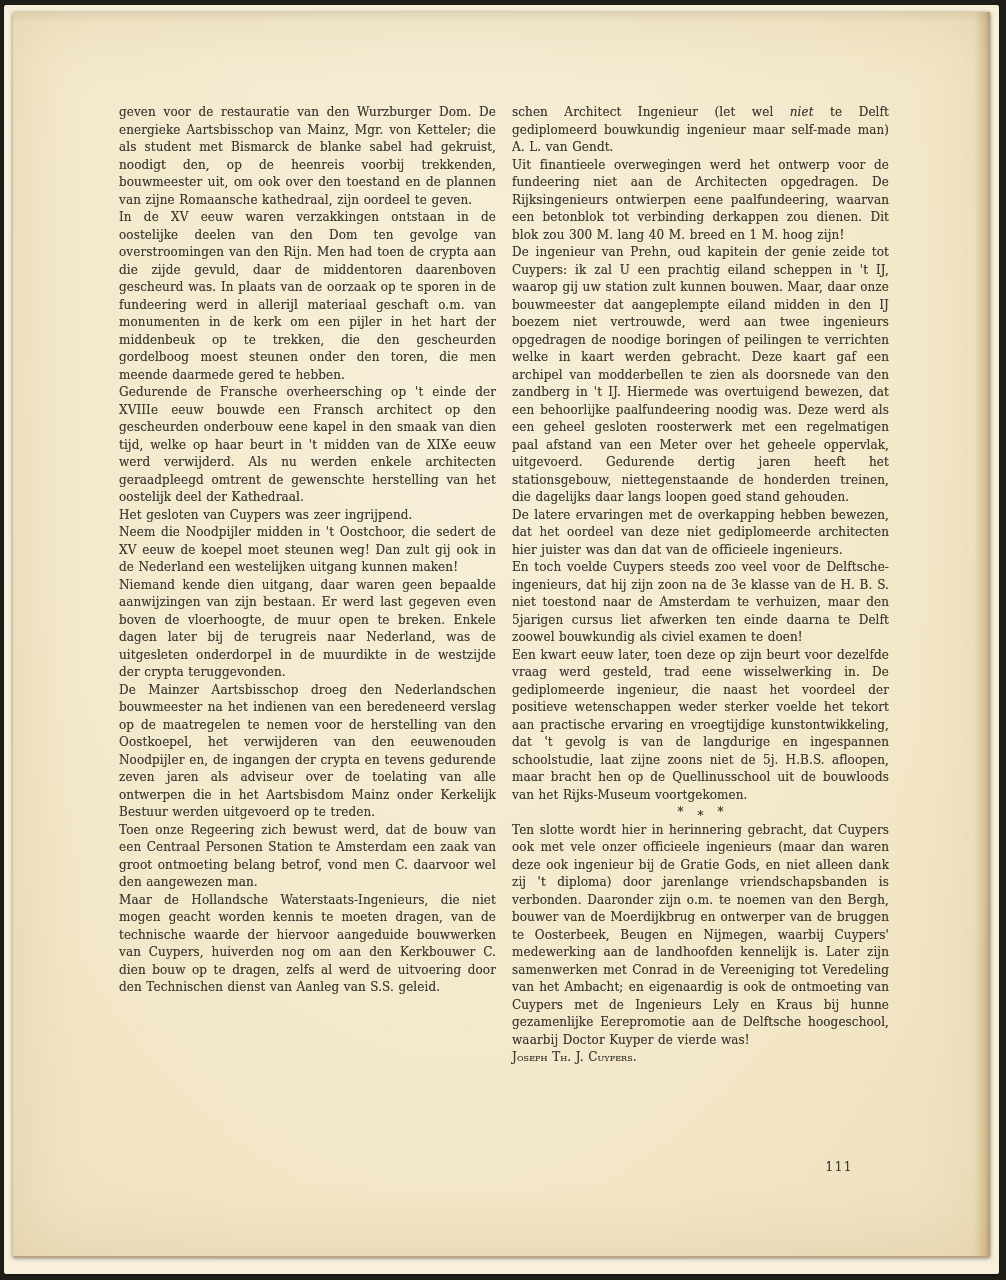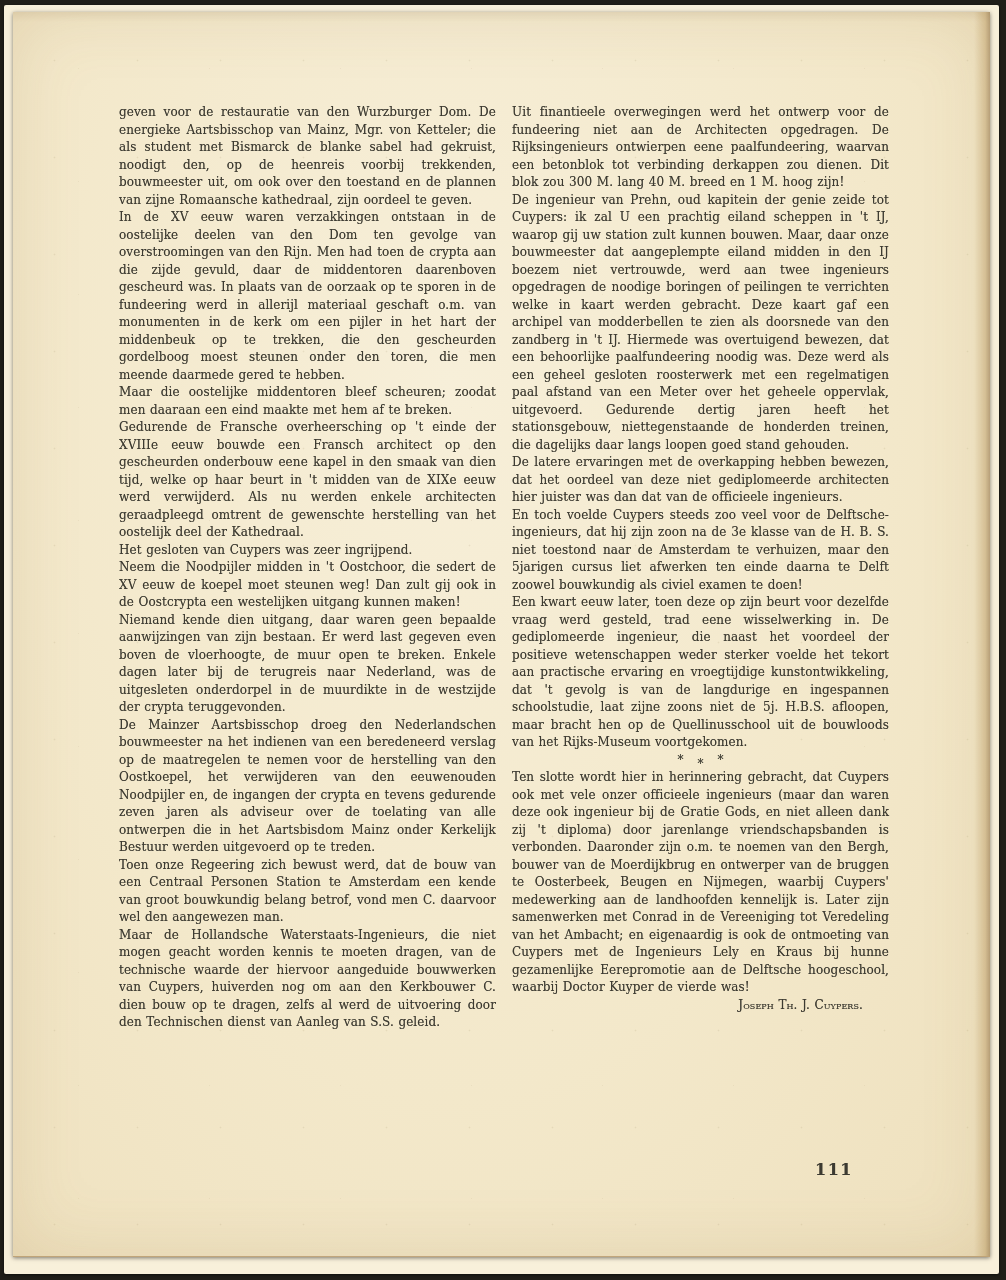--- a/index.html
+++ b/index.html
@@ -50,49 +50,49 @@
     text-align:justify;
     text-shadow:0 0 0.3px rgba(60,58,49,0.55);
   }
   .col{width:377px;}
   .col p{margin:0;word-spacing:0.05em;letter-spacing:0.1px;hyphens:auto;}
   .col em{font-style:italic;}
   .divider{text-align:center;line-height:17.5px;}
   .divider .ast{display:inline-block;margin:0 7px;}
   .divider .ast:nth-child(2){transform:translateY(4px);}
   .signature{
-    text-align:right;padding-right:26px;margin:0;
+    padding-right:26px;margin:0;
     font-variant:small-caps;letter-spacing:0.09em;
   }
   .page-number{
     position:absolute;right:137px;top:1148px;
-    font-size:16px;font-weight:bold;letter-spacing:1.5px;color:var(--ink);
+    font-size:12px;font-weight:normal;letter-spacing:1.5px;color:var(--ink);
     text-shadow:0 0 0.3px rgba(60,58,49,0.55);
   }
 </style>
 </head>
 <body>
 
 <div class="under-sheet"></div>
 
 <div class="page">
   <div class="content">
     <div class="col">
         <p>geven voor de restauratie van den Wurzburger Dom. De energieke Aartsbisschop van Mainz, Mgr. von Ketteler; die als student met Bismarck de blanke sabel had gekruist, noodigt den, op de heenreis voorbij trekkenden, bouwmeester uit, om ook over den toestand en de plannen van zijne Romaansche kathedraal, zijn oordeel te geven.</p>
         <p>In de XV eeuw waren verzakkingen ontstaan in de oostelijke deelen van den Dom ten gevolge van overstroomingen van den Rijn. Men had toen de crypta aan die zijde gevuld, daar de middentoren daarenboven gescheurd was. In plaats van de oorzaak op te sporen in de fundeering werd in allerijl materiaal geschaft o.m. van monumenten in de kerk om een pijler in het hart der middenbeuk op te trekken, die den gescheurden gordelboog moest steunen onder den toren, die men meende daarmede gered te hebben.</p>
-        <p>Maar die oostelijke middentoren bleef scheuren; zoodat men daaraan een eind maakte met hem af te breken.</p>
         <p>Gedurende de Fransche overheersching op 't einde der XVIIIe eeuw bouwde een Fransch architect op den gescheurden onderbouw eene kapel in den smaak van dien tijd, welke op haar beurt in 't midden van de XIXe eeuw werd verwijderd. Als nu werden enkele architecten geraadpleegd omtrent de gewenschte herstelling van het oostelijk deel der Kathedraal.</p>
         <p>Het gesloten van Cuypers was zeer ingrijpend.</p>
-        <p>Neem die Noodpijler midden in 't Oostchoor, die sedert de XV eeuw de koepel moet steunen weg! Dan zult gij ook in de Oostcrypta een westelijken uitgang kunnen maken!</p>
+        <p>Neem die Noodpijler midden in 't Oostchoor, die sedert de XV eeuw de koepel moet steunen weg! Dan zult gij ook in de Nederland een westelijken uitgang kunnen maken!</p>
         <p>Niemand kende dien uitgang, daar waren geen bepaalde aanwijzingen van zijn bestaan. Er werd last gegeven even boven de vloerhoogte, de muur open te breken. Enkele dagen later bij de terugreis naar Nederland, was de uitgesleten onderdorpel in de muurdikte in de westzijde der crypta teruggevonden.</p>
         <p>De Mainzer Aartsbisschop droeg den Nederlandschen bouwmeester na het indienen van een beredeneerd verslag op de maatregelen te nemen voor de herstelling van den Oostkoepel, het verwijderen van den eeuwenouden Noodpijler en, de ingangen der crypta en tevens gedurende zeven jaren als adviseur over de toelating van alle ontwerpen die in het Aartsbisdom Mainz onder Kerkelijk Bestuur werden uitgevoerd op te treden.</p>
-        <p>Toen onze Regeering zich bewust werd, dat de bouw van een Centraal Personen Station te Amsterdam een kende van groot bouwkundig belang betrof, vond men C. daarvoor wel den aangewezen man.</p>
+        <p>Toen onze Regeering zich bewust werd, dat de bouw van een Centraal Personen Station te Amsterdam een zaak van groot ontmoeting belang betrof, vond men C. daarvoor wel den aangewezen man.</p>
         <p>Maar de Hollandsche Waterstaats-Ingenieurs, die niet mogen geacht worden kennis te moeten dragen, van de technische waarde der hiervoor aangeduide bouwwerken van Cuypers, huiverden nog om aan den Kerkbouwer C. dien bouw op te dragen, zelfs al werd de uitvoering door den Technischen dienst van Aanleg van S.S. geleid.</p>
       </div>
     <div class="col">
+        <p><span>schen Architect Ingenieur (let wel </span><em>niet</em><span> te Delft gediplomeerd bouwkundig ingenieur maar self-made man) A. L. van Gendt.</span></p>
         <p>Uit finantieele overwegingen werd het ontwerp voor de fundeering niet aan de Architecten opgedragen. De Rijksingenieurs ontwierpen eene paalfundeering, waarvan een betonblok tot verbinding derkappen zou dienen. Dit blok zou 300 M. lang 40 M. breed en 1 M. hoog zijn!</p>
         <p>De ingenieur van Prehn, oud kapitein der genie zeide tot Cuypers: ik zal U een prachtig eiland scheppen in 't IJ, waarop gij uw station zult kunnen bouwen. Maar, daar onze bouwmeester dat aangeplempte eiland midden in den IJ boezem niet vertrouwde, werd aan twee ingenieurs opgedragen de noodige boringen of peilingen te verrichten welke in kaart werden gebracht. Deze kaart gaf een archipel van modderbellen te zien als doorsnede van den zandberg in 't IJ. Hiermede was overtuigend bewezen, dat een behoorlijke paalfundeering noodig was. Deze werd als een geheel gesloten roosterwerk met een regelmatigen paal afstand van een Meter over het geheele oppervlak, uitgevoerd. Gedurende dertig jaren heeft het stationsgebouw, niettegenstaande de honderden treinen, die dagelijks daar langs loopen goed stand gehouden.</p>
         <p>De latere ervaringen met de overkapping hebben bewezen, dat het oordeel van deze niet gediplomeerde architecten hier juister was dan dat van de officieele ingenieurs.</p>
         <p>En toch voelde Cuypers steeds zoo veel voor de Delftsche-ingenieurs, dat hij zijn zoon na de 3e klasse van de H. B. S. niet toestond naar de Amsterdam te verhuizen, maar den 5jarigen cursus liet afwerken ten einde daarna te Delft zoowel bouwkundig als civiel examen te doen!</p>
         <p>Een kwart eeuw later, toen deze op zijn beurt voor dezelfde vraag werd gesteld, trad eene wisselwerking in. De gediplomeerde ingenieur, die naast het voordeel der positieve wetenschappen weder sterker voelde het tekort aan practische ervaring en vroegtijdige kunstontwikkeling, dat 't gevolg is van de langdurige en ingespannen schoolstudie, laat zijne zoons niet de 5j. H.B.S. afloopen, maar bracht hen op de Quellinusschool uit de bouwloods van het Rijks-Museum voortgekomen.</p>
         <div class="divider"><span class="ast">*</span><span class="ast">*</span><span class="ast">*</span></div>
         <p>Ten slotte wordt hier in herinnering gebracht, dat Cuypers ook met vele onzer officieele ingenieurs (maar dan waren deze ook ingenieur bij de Gratie Gods, en niet alleen dank zij 't diploma) door jarenlange vriendschapsbanden is verbonden. Daaronder zijn o.m. te noemen van den Bergh, bouwer van de Moerdijkbrug en ontwerper van de bruggen te Oosterbeek, Beugen en Nijmegen, waarbij Cuypers' medewerking aan de landhoofden kennelijk is. Later zijn samenwerken met Conrad in de Vereeniging tot Veredeling van het Ambacht; en eigenaardig is ook de ontmoeting van Cuypers met de Ingenieurs Lely en Kraus bij hunne gezamenlijke Eerepromotie aan de Delftsche hoogeschool, waarbij Doctor Kuyper de vierde was!</p>
         <p class="signature">Joseph Th. J. Cuypers.</p>
       </div>
   </div>

